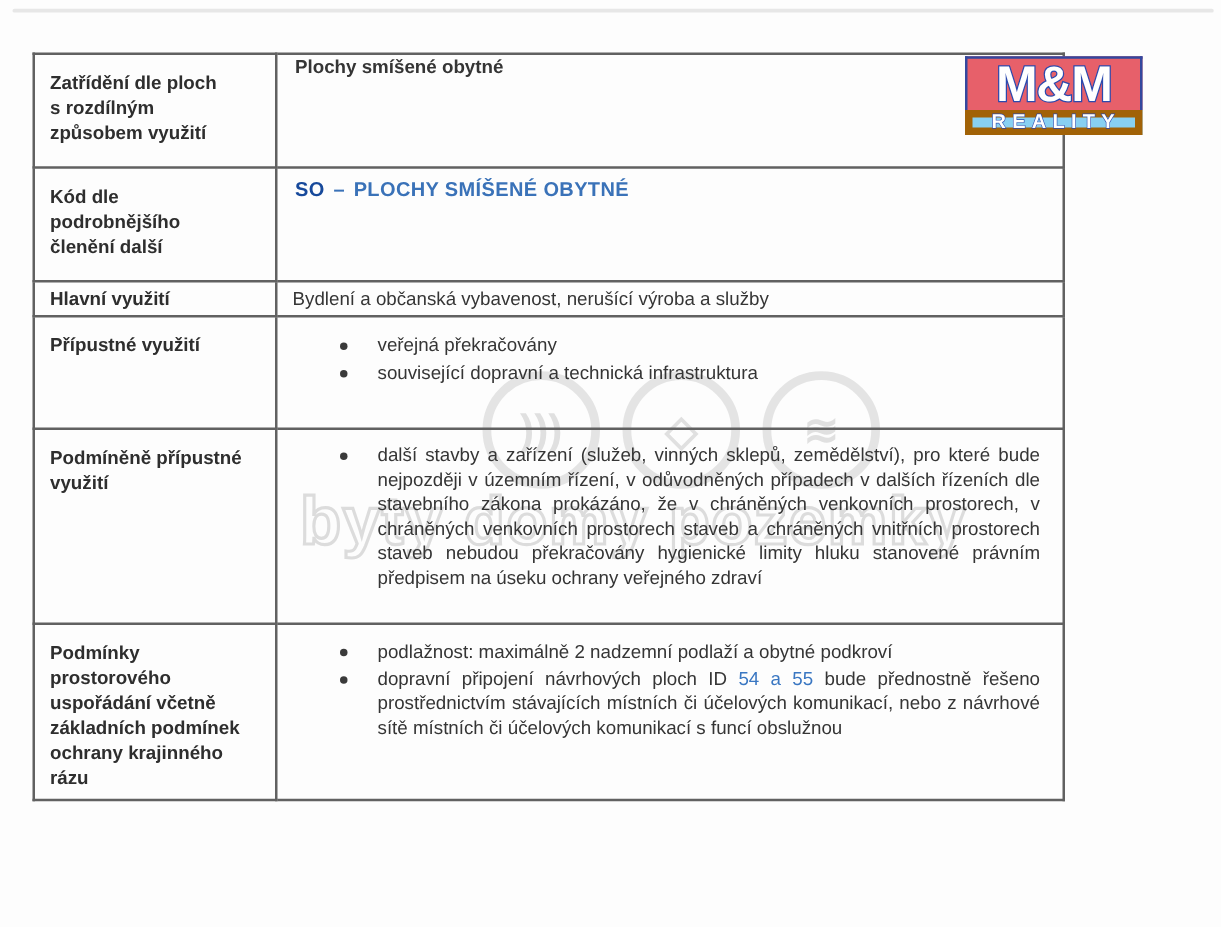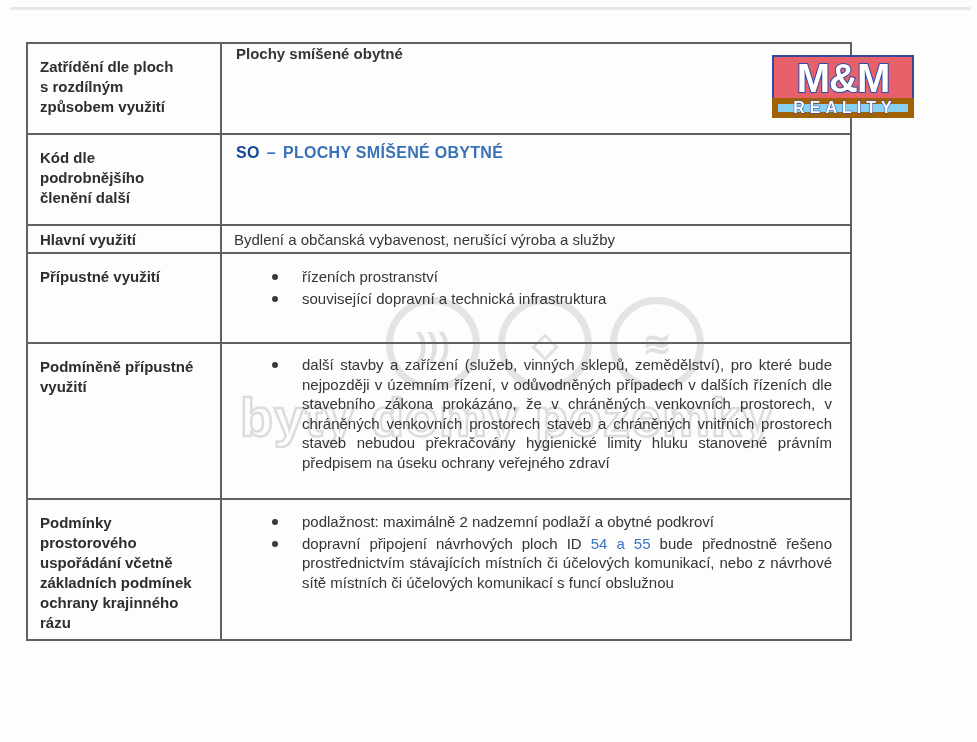--- a/index.html
+++ b/index.html
@@ -28,21 +28,21 @@
   }
   .wm-text{
     position:absolute;left:240px;top:386px;
     font-size:54px;font-weight:bold;letter-spacing:1px;
     color:transparent;
     -webkit-text-stroke:2.5px rgba(145,145,145,0.30);
     white-space:nowrap;
   }
 
   
-  .logo{position:absolute;left:772px;top:55px;width:142px;z-index:3;}
+  .logo{position:absolute;left:772px;top:45px;width:142px;z-index:3;}
   .logo-top{
     height:43px;background:#e7606a;border:2px solid #33489f;border-bottom:none;
     display:flex;align-items:center;justify-content:center;
     box-sizing:border-box;
   }
   .logo-top span{
     font-size:40px;font-weight:900;line-height:1;color:#ffffff;
     -webkit-text-stroke:2px #2b49ae;paint-order:stroke fill;
     letter-spacing:-1px;
   }
@@ -150,21 +150,21 @@
           </td>
         </tr>
         <tr class="r3">
           <td class="label">Hlavní využití</td>
           <td class="value">Bydlení a občanská vybavenost, nerušící výroba a služby</td>
         </tr>
         <tr class="r4">
           <td class="label">Přípustné využití</td>
           <td class="value">
             <ul class="bullets">
-              <li>řízeních prostranství</li>
+              <li>veřejná překračovány</li>
               <li>související dopravní a technická infrastruktura</li>
             </ul>
           </td>
         </tr>
         <tr class="r5">
           <td class="label">Podmíněně přípustné
 využití</td>
           <td class="value">
             <ul class="bullets">
               <li>další stavby a zařízení (služeb, vinných sklepů, zemědělství), pro které bude nejpozději v územním řízení, v odůvodněných případech v dalších řízeních dle stavebního zákona prokázáno, že v chráněných venkovních prostorech, v chráněných venkovních prostorech staveb a chráněných vnitřních prostorech staveb nebudou překračovány hygienické limity hluku stanovené právním předpisem na úseku ochrany veřejného zdraví</li>

